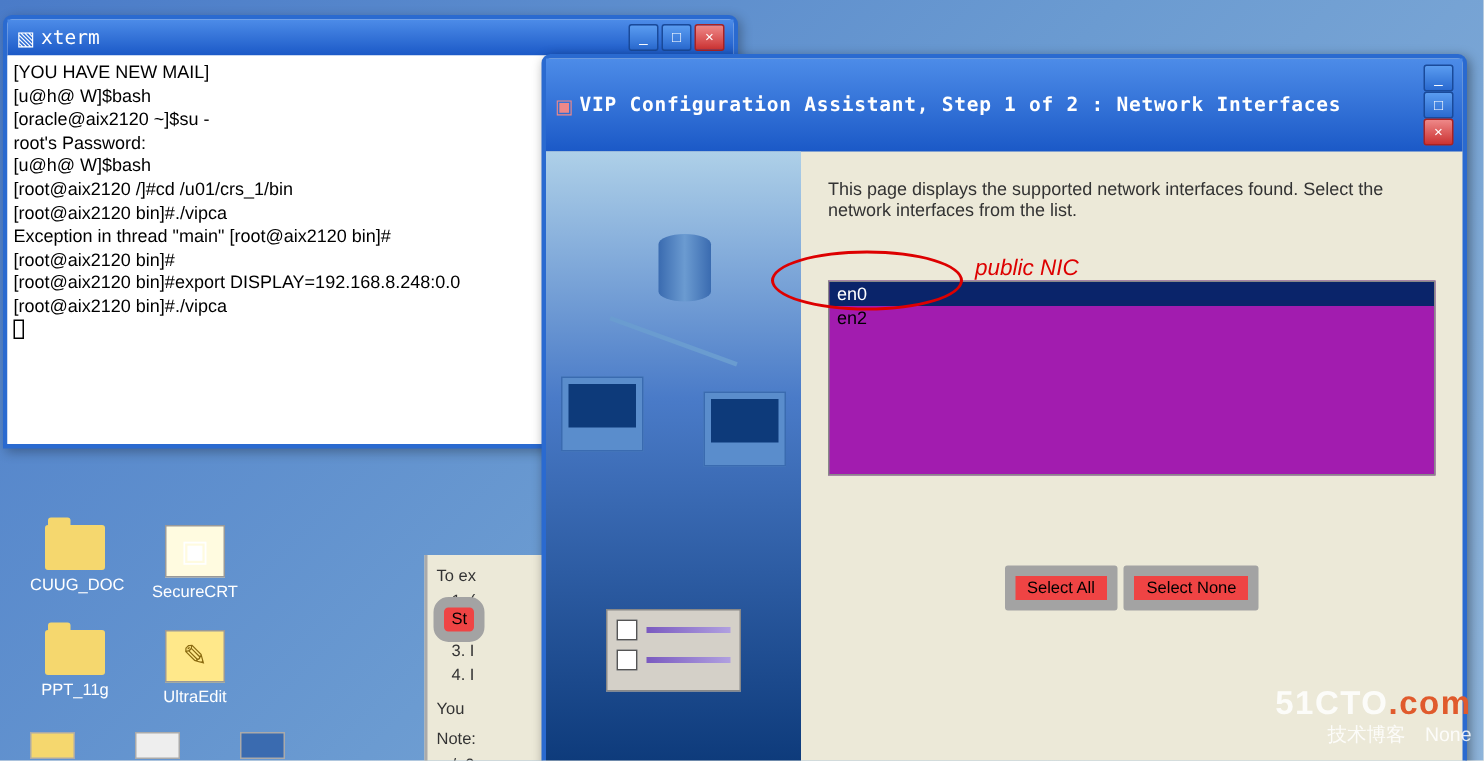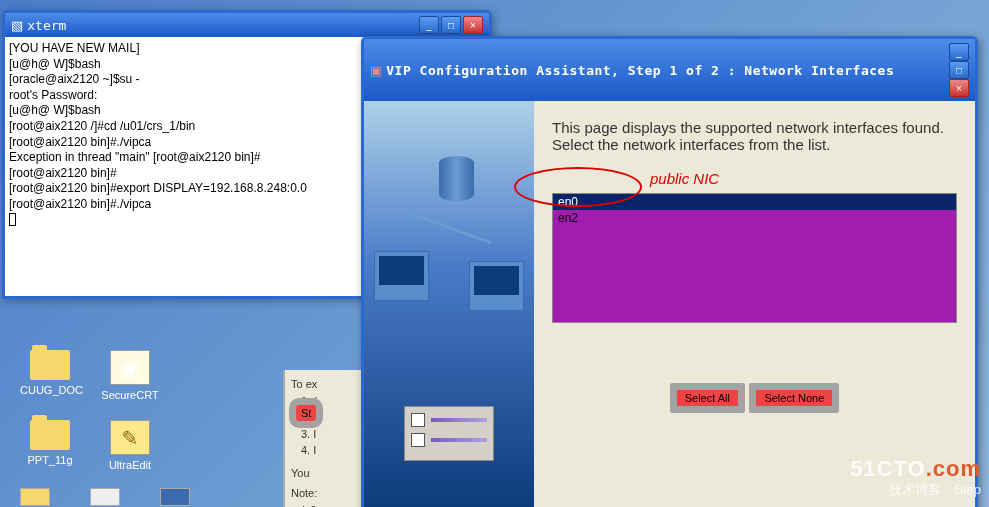--- a/index.html
+++ b/index.html
@@ -24,21 +24,21 @@
   .xterm-body { background: white; padding: 4px; font-family: monospace; font-size: 12px; line-height: 1.3; color: #000; height: 259px; white-space: pre; }
   .cursor { display:inline-block; width:7px; height:13px; border:1px solid #000; }
   
   
   .vip-win { position: absolute; left: 361px; top: 36px; width: 617px; border: 3px solid #2a6ad0; border-radius: 6px 6px 0 0; background: #ece9d8; box-shadow: 2px 2px 8px rgba(0,0,0,0.4); }
   .vip-title { background: linear-gradient(to bottom, #4d8ce8, #1b59c7); color: white; padding: 4px 6px; font-size: 13px; display: flex; align-items: center; }
   .vip-title .t { flex: 1; font-family: 'SimSun', monospace; font-weight: bold; letter-spacing: 0.5px; }
   .vip-body { display: flex; height: 410px; }
   .vip-left { width: 170px; background: linear-gradient(to bottom, #aed0e8 0%, #4a7bc8 40%, #0d3a7a 100%); position: relative; }
   .vip-right { flex: 1; padding: 18px 18px 0 18px; display: flex; flex-direction: column; }
-  .vip-desc { font-size: 15px; color: #333; margin-bottom: 40px; }
+  .vip-desc { font-size: 12px; color: #333; margin-bottom: 40px; }
   
   .listbox { border: 1px solid #888; background: #a21caf; height: 130px; font-family: sans-serif; font-size: 12px; }
   .listitem { padding: 1px 5px; cursor: pointer; }
   .listitem.sel { background: #0a246a; color: white; }
   
   .selbtns { margin-top: 60px; text-align: center; }
   .btn { background: #ef4444; border: 7px solid #a3a3a3; padding: 2px 8px; font-size: 11px; cursor: pointer; border-radius: 2px; }
   
   
   .anno-ellipse { position: absolute; left: 514px; top: 167px; width: 128px; height: 40px; border: 2px solid #d00; border-radius: 50%; pointer-events: none; z-index: 50; }
@@ -172,14 +172,14 @@
 
 </div>
 
 <div class="anno-ellipse"></div>
 <div class="anno-text">public NIC</div>
 
 <div class="wm1">
   <span>51CTO</span><span class="r">.com</span>
 </div>
 <div class="wm2">
-  <span>技术博客</span>&nbsp;&nbsp;&nbsp;&nbsp;<span>Step</span>
+  <span>技术博客</span>&nbsp;&nbsp;&nbsp;&nbsp;<span>None</span>
 </div>
 
 </body></html>

